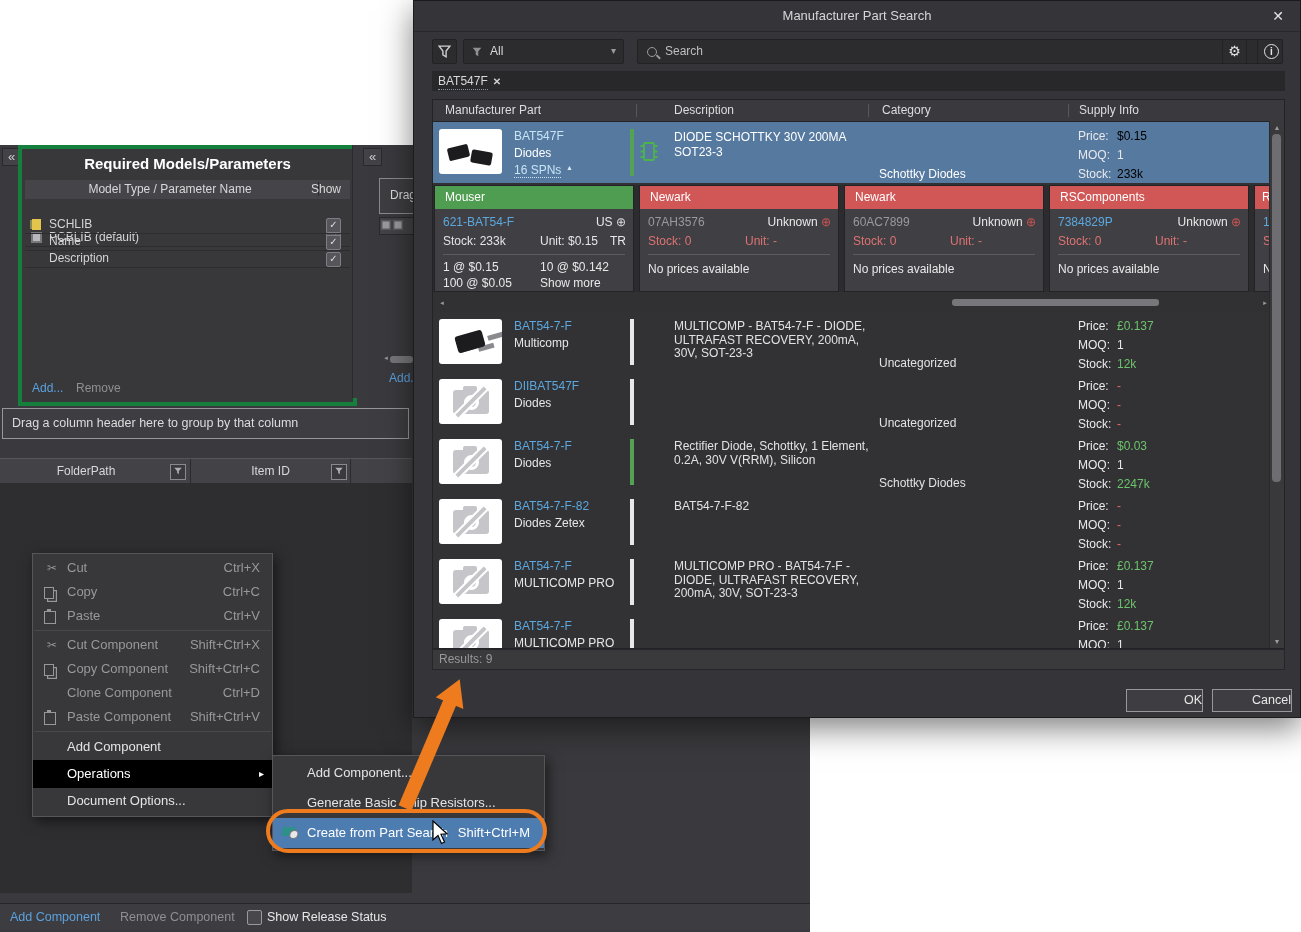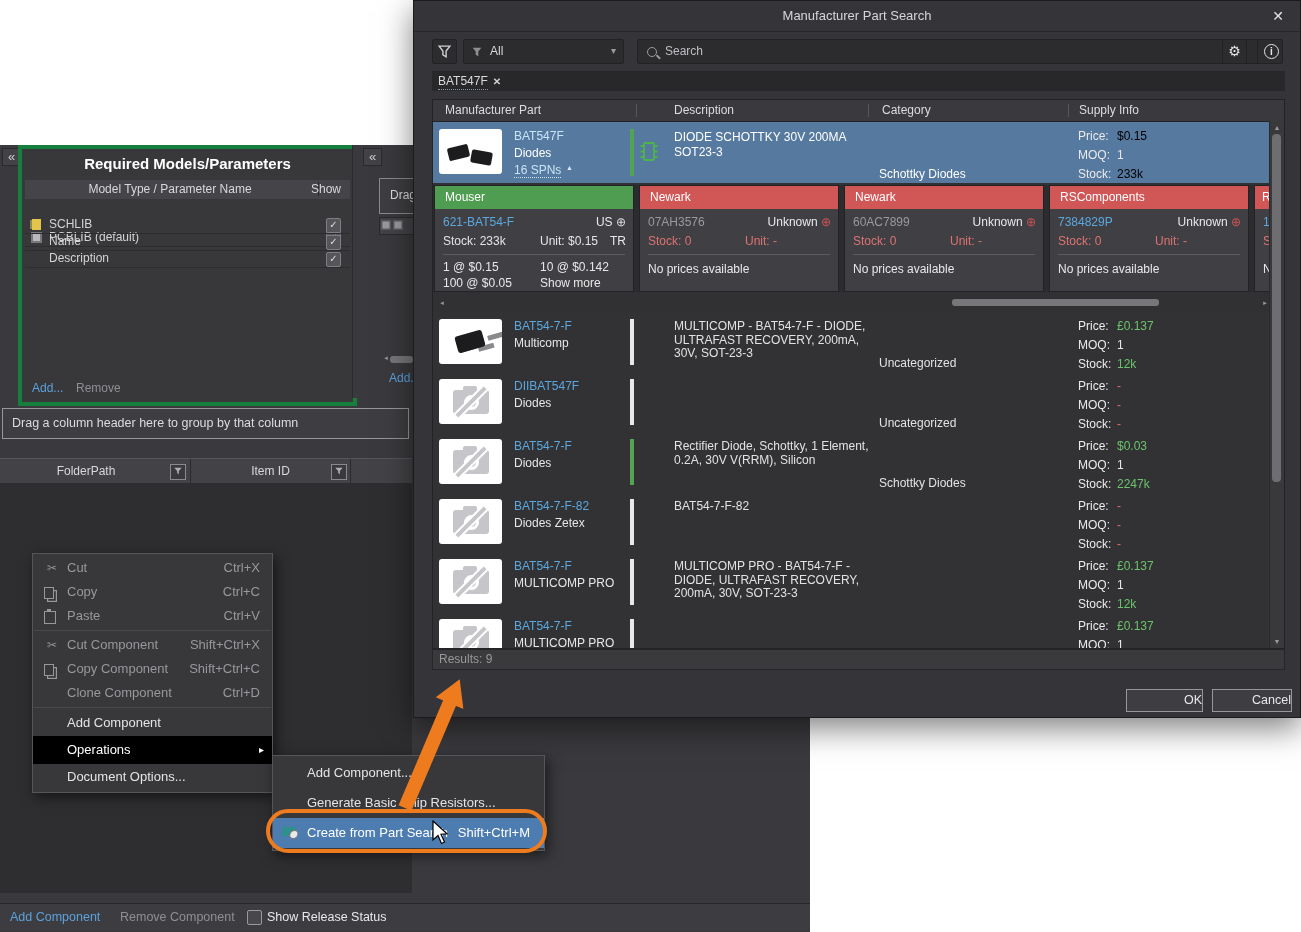--- a/index.html
+++ b/index.html
@@ -457,20 +457,24 @@
       <span class="ic">✂</span>
       <span>Cut Component</span><span class="sc">Shift+Ctrl+X</span>
     </div>
     <div class="mi dis">
       <span class="icopy"></span>
       <span>Copy Component</span><span class="sc">Shift+Ctrl+C</span>
     </div>
     <div class="mi dis">
       <span>Clone Component</span><span class="sc">Ctrl+D</span>
     </div>
+    <div class="mi dis">
+      <span class="ipaste"></span>
+      <span>Paste Component</span><span class="sc">Shift+Ctrl+V</span>
+    </div>
     <div class="msep"></div>
     <div class="mi big">
       <span>Add Component</span>
     </div>
     <div class="mi hl">
       <span>Operations</span>
       <span class="arr">▸</span>
     </div>
     <div class="mi big">
       <span>Document Options...</span>

